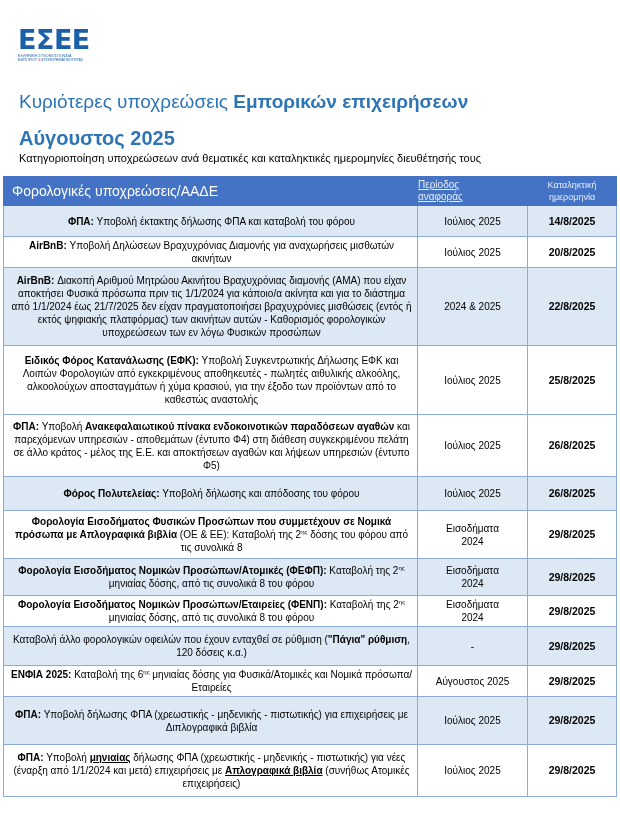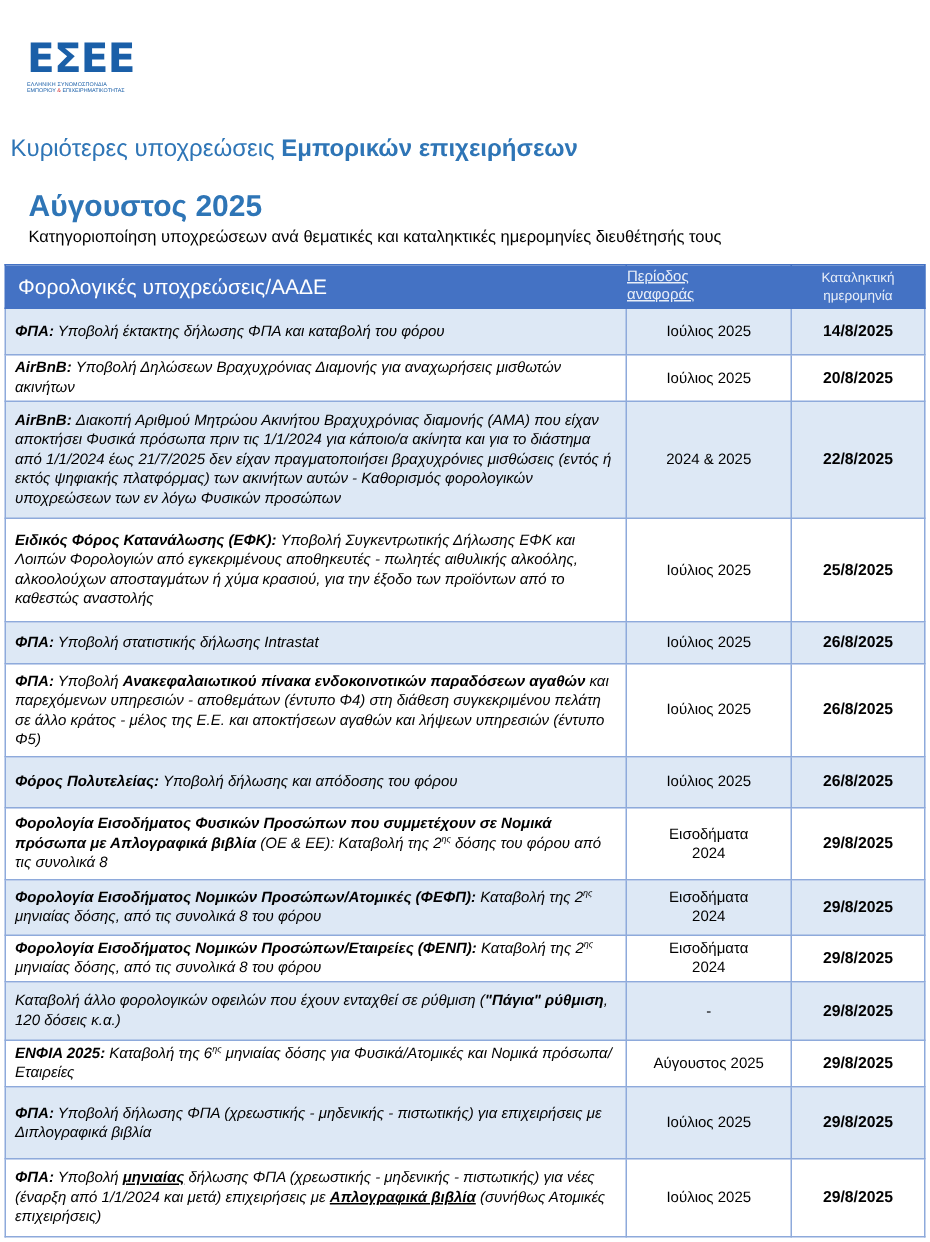--- a/index.html
+++ b/index.html
@@ -5,32 +5,32 @@
   * { box-sizing: border-box; margin: 0; padding: 0; }
   html, body { width: 620px; height: 828px; background: #ffffff; overflow: hidden; }
   body { font-family: "Liberation Sans", "DejaVu Sans", sans-serif; color: #000; position: relative; }
 
   .logo { position: absolute; left: 18px; top: 26px; width: 80px; }
   .logo-mark { font-family: "DejaVu Sans", sans-serif; font-size: 27px; font-weight: bold; color: #1a5fa8; letter-spacing: -0.5px; line-height: 27px; }
   .logo-sub { font-size: 3.6px; line-height: 4px; color: #1a5fa8; margin-top: 1px; white-space: nowrap; letter-spacing: 0.1px; }
   .logo-sub2 { font-size: 3.6px; line-height: 4px; color: #1a5fa8; white-space: nowrap; }
   .logo-sub2 .amp { color: #d62828; }
 
-  .title { position: absolute; left: 7px; top: 91px; font-size: 16px; color: #2e75b6; white-space: nowrap; }
+  .title { position: absolute; left: 19px; top: 91px; font-size: 19px; color: #2e75b6; white-space: nowrap; }
   .title b { font-weight: bold; color: #2e75b6; }
   .month { position: absolute; left: 19px; top: 127px; font-size: 20px; font-weight: bold; color: #2e75b6; white-space: nowrap; }
   .subtitle { position: absolute; left: 19px; top: 152px; font-size: 11px; color: #000; white-space: nowrap; }
 
   table.obl { position: absolute; left: 3px; top: 176px; width: 613px; border-collapse: collapse; table-layout: fixed; }
   table.obl th { background: #4472c4; color: #fff; font-weight: normal; height: 29px; border: 1px solid #4472c4; }
   table.obl th.h-main { text-align: left; padding-left: 8px; font-size: 14px; }
   table.obl th.h-period { font-size: 10px; line-height: 12px; text-align: left; color: #e8eef8; text-decoration: underline; }
   table.obl th.h-deadline { font-size: 9px; line-height: 12px; text-align: center; color: #e8eef8; }
   table.obl td { border: 1px solid #8eaadb; font-size: 10px; line-height: 13px; vertical-align: middle; }
-  table.obl td.desc { padding: 2px 4px 2px 6px; text-align: left; font-style: italic; }
+  table.obl td.desc { padding: 2px 4px 2px 6px; text-align: center; }
   table.obl td.period { text-align: center; font-size: 10px; line-height: 13px; }
   table.obl td.deadline { text-align: center; font-weight: bold; font-size: 10.5px; }
   tr.shade td { background: #dde8f5; }
   tr.plain td { background: #ffffff; }
   .lbl { font-weight: bold; }
   .u { font-weight: bold; text-decoration: underline; }
   sup { font-size: 6px; line-height: 0; vertical-align: 4px; }
 </style>
 </head>
 <body>
@@ -77,25 +77,20 @@
       <td class="period">2024 &amp; 2025</td>
       <td class="deadline">22/8/2025</td>
     </tr>
 
     <tr class="plain" style="height:69px">
       <td class="desc"><span class="lbl">Ειδικός Φόρος Κατανάλωσης (ΕΦΚ):</span><span> Υποβολή Συγκεντρωτικής Δήλωσης ΕΦΚ και  Λοιπών Φορολογιών από εγκεκριμένους αποθηκευτές - πωλητές αιθυλικής αλκοόλης, αλκοολούχων αποσταγμάτων ή χύμα κρασιού, για την έξοδο των  προϊόντων από το καθεστώς αναστολής</span></td>
       <td class="period">Ιούλιος 2025</td>
       <td class="deadline">25/8/2025</td>
     </tr>
 
-    <tr class="shade" style="height:28px">
-      <td class="desc"><span class="lbl">ΦΠΑ:</span><span> Υποβολή στατιστικής δήλωσης Intrastat</span></td>
-      <td class="period">Ιούλιος 2025</td>
-      <td class="deadline">26/8/2025</td>
-    </tr>
 
     <tr class="plain" style="height:62px">
       <td class="desc"><span class="lbl">ΦΠΑ:</span><span> Υποβολή </span><span class="lbl">Ανακεφαλαιωτικού πίνακα ενδοκοινοτικών παραδόσεων αγαθών</span><span> και παρεχόμενων υπηρεσιών - αποθεμάτων (έντυπο Φ4) στη διάθεση συγκεκριμένου πελάτη σε άλλο κράτος - μέλος της Ε.Ε. και αποκτήσεων αγαθών και λήψεων υπηρεσιών (έντυπο Φ5)</span></td>
       <td class="period">Ιούλιος 2025</td>
       <td class="deadline">26/8/2025</td>
     </tr>
 
     <tr class="shade" style="height:34px">
       <td class="desc"><span class="lbl">Φόρος Πολυτελείας:</span><span> Υποβολή δήλωσης και απόδοσης του φόρου</span></td>
       <td class="period">Ιούλιος 2025</td>

